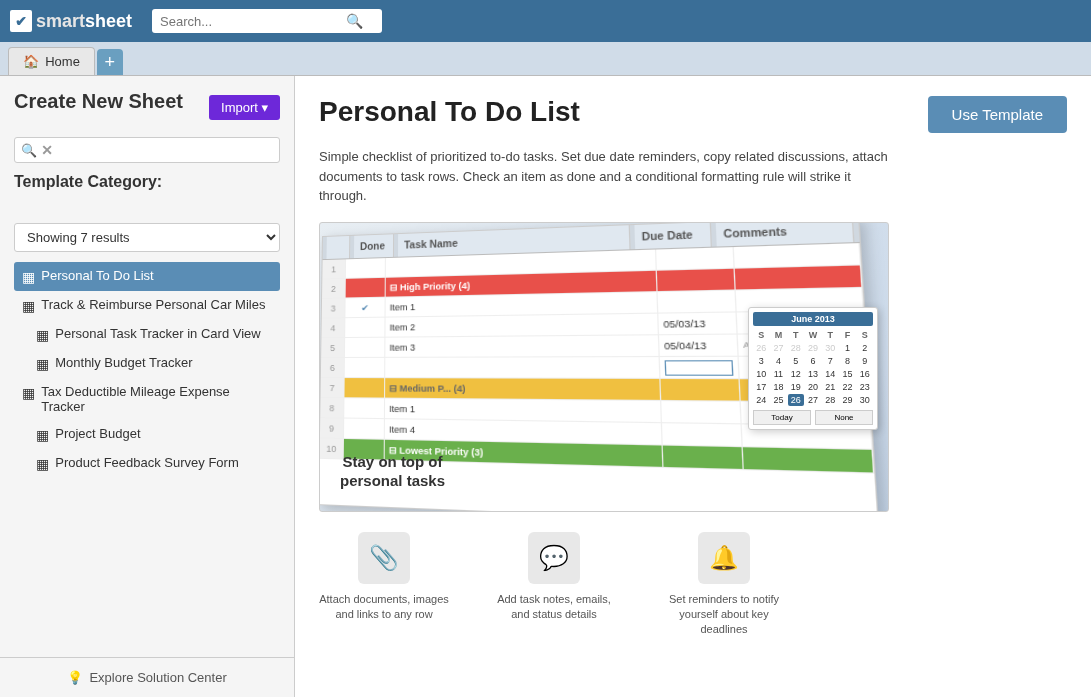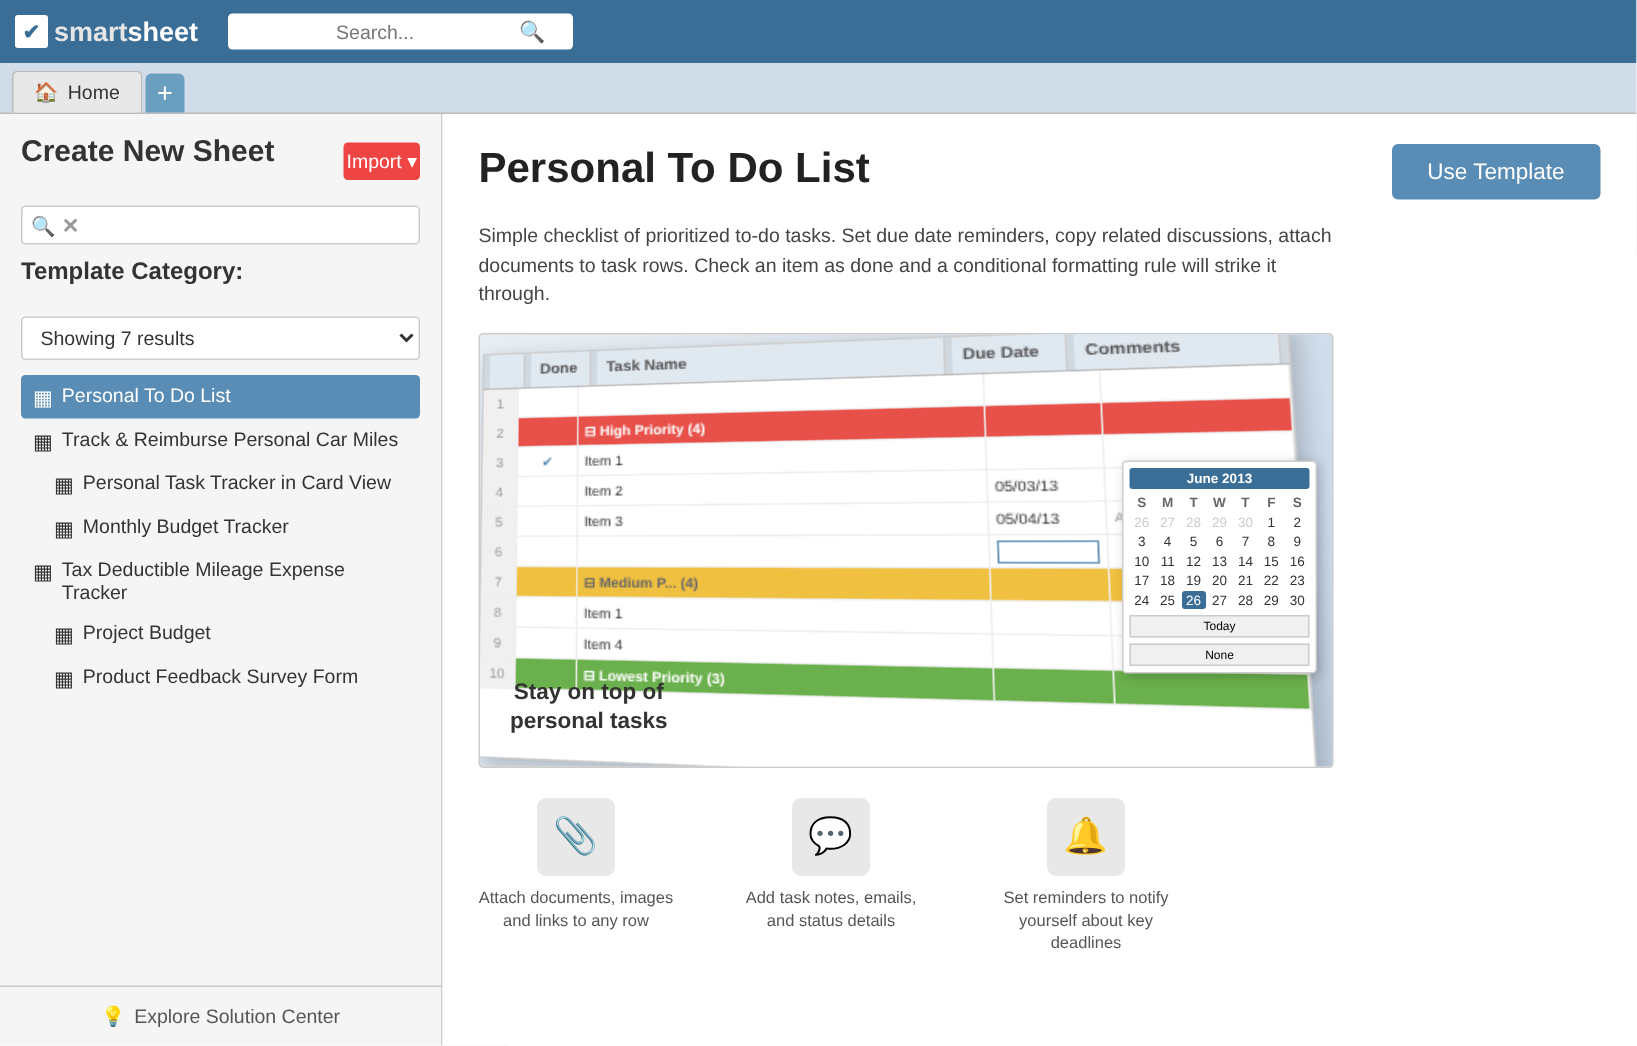--- a/index.html
+++ b/index.html
@@ -45,21 +45,20 @@
       padding: 4px 8px;
       width: 230px;
       gap: 6px;
     }
     .search-bar input {
       border: none;
       outline: none;
       font-size: 13px;
       width: 180px;
       color: #14532d;
-      text-align: center;
     }
     .search-icon-btn {
       background: none;
       border: none;
       cursor: pointer;
       color: #666;
       font-size: 14px;
     }
 
     
@@ -121,25 +120,25 @@
       flex-direction: column;
       padding: 14px 14px 0 14px;
     }
     .sidebar-title {
       font-size: 20px;
       font-weight: bold;
       color: #333;
       margin-bottom: 12px;
     }
     .import-btn {
-      background: #ef4444;
+      background: #6d28d9;
       color: white;
       border: none;
       border-radius: 3px;
-      padding: 5px 2px;
+      padding: 5px 12px;
       font-size: 13px;
       cursor: pointer;
       display: flex;
       align-items: center;
       gap: 4px;
     }
     .search-input-wrap {
       display: flex;
       align-items: center;
       border: 1px solid #ccc;
@@ -167,20 +166,21 @@
     .template-cat-select {
       width: 100%;
       border: 1px solid #ccc;
       border-radius: 3px;
       padding: 5px 8px;
       font-size: 13px;
       background: white;
       color: #333;
       margin-bottom: 10px;
       cursor: pointer;
+      margin-top: 12px;
     }
     .template-list {
       flex: 1;
       overflow-y: auto;
     }
     .template-item {
       display: flex;
       align-items: flex-start;
       padding: 6px 8px;
       cursor: pointer;
@@ -604,21 +604,21 @@
             <div class="cal-day">22</div>
             <div class="cal-day">23</div>
           <div class="cal-day">24</div>
             <div class="cal-day">25</div>
             <div class="cal-day today">26</div>
             <div class="cal-day">27</div>
             <div class="cal-day">28</div>
             <div class="cal-day">29</div>
             <div class="cal-day">30</div>
         </div>
-        <div style="display:flex;gap:4px;margin-top:4px;flex-direction:column;">
+        <div style="display:flex;gap:4px;margin-top:4px;">
           <button style="flex:1;font-size:8px;padding:2px;border:1px solid #ccc;background:#f0f0f0;cursor:pointer;">Today</button>
           <button style="flex:1;font-size:8px;padding:2px;border:1px solid #ccc;background:#f0f0f0;cursor:pointer;">None</button>
         </div>
       </div>
 
       <div style="position:absolute;bottom:20px;left:20px;font-size:15px;font-weight:bold;color:#333;text-align:center;line-height:1.3;">Stay on top of<br>personal tasks</div>
     </div>
 
     <div class="feature-row">
       <div class="feature-item">

